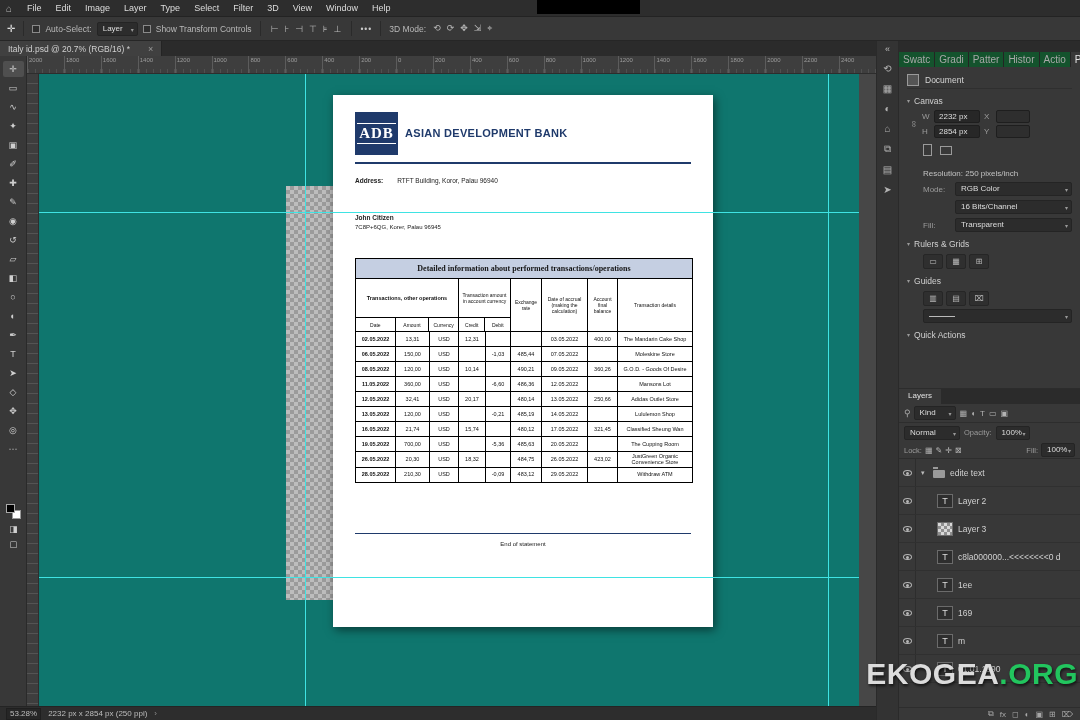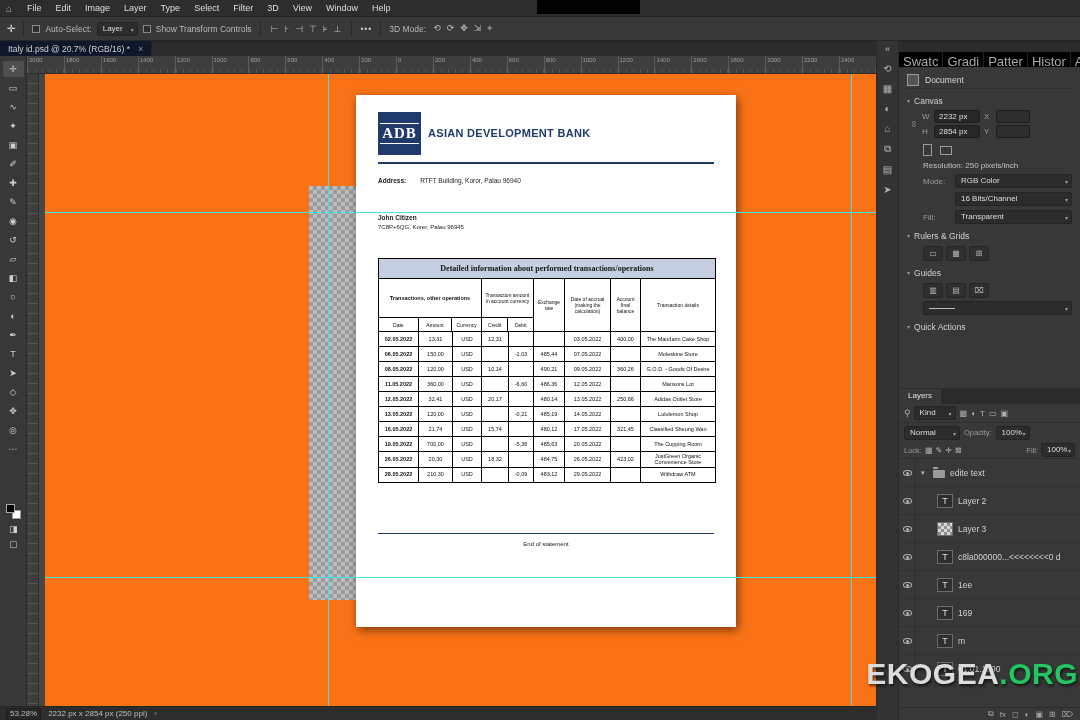--- a/index.html
+++ b/index.html
@@ -18,39 +18,39 @@
   .tool-chip{color:#e0e0e0;font-size:10px}
   .checkbox{width:8px;height:8px;border:1px solid #8a8a8a;background:#2e2e2e;display:inline-block;flex:none}
   .dd{background:#2c2c2c;border:1px solid #242424;border-radius:2px;padding:1px 14px 1px 5px;position:relative;color:#ddd;font-size:8px;line-height:10px}
   .dd::after{content:"▾";position:absolute;right:3px;top:2px;font-size:6px;color:#999}
   .obicon{color:#b9b9b9;font-size:9px;padding:0 2px}
   .ob-label{color:#b9b9b9}
   .more-btn{color:#c9c9c9;letter-spacing:1px}
 
   
   .tabbar{position:absolute;left:0;top:41px;width:876px;height:15px;background:#2b2b2b;display:flex;z-index:25}
-  .doc-tab{background:#0f172a;color:#cfcfcf;font-size:8.5px;display:flex;align-items:center;gap:8px;padding:0 8px;border-right:1px solid #242424}
+  .doc-tab{background:#404040;color:#cfcfcf;font-size:8.5px;display:flex;align-items:center;gap:18px;padding:0 8px;border-right:1px solid #242424}
   .close-x{color:#9a9a9a;font-size:9px}
 
   
   .toolbar{position:absolute;left:0;top:56px;width:27px;height:650px;background:#383838;border-right:1px solid #2a2a2a;display:flex;flex-direction:column;align-items:center;padding-top:5px;gap:3px;z-index:20}
   .tool{width:21px;height:16px;display:flex;align-items:center;justify-content:center;border-radius:2px;flex:none}
   .toolbar .tool:nth-of-type(1){background:#4f4f4f}
   .tglyph{font-size:9px;color:#cfcfcf;line-height:1}
   .swatch-chip{position:relative;width:15px;height:15px;margin-top:4px;flex:none}
   .swatch-bg{position:absolute;right:0;bottom:0;width:9px;height:9px;background:#fff;border:1px solid #999}
   .swatch-fg{position:absolute;left:0;top:0;width:9px;height:9px;background:#000;border:1px solid #aaa}
 
   
   .ruler-top{position:absolute;left:27px;top:56px;width:849px;height:18px;background:#3e3e3e;border-bottom:1px solid #2d2d2d;display:flex;overflow:hidden;z-index:15}
   .tick{flex:1;border-left:1px solid #5c5c5c;font-size:6px;color:#9b9b9b;padding:1px 0 0 1px;background-image:repeating-linear-gradient(to right,#505050 0 1px,transparent 1px 7px);background-size:100% 4px;background-position:left bottom;background-repeat:no-repeat}
   .ruler-left{position:absolute;left:27px;top:74px;width:12px;height:632px;background:#3e3e3e;border-right:1px solid #2d2d2d;background-image:repeating-linear-gradient(to bottom,transparent 0 9px,#545454 9px 10px);z-index:15}
 
   
-  .canvas{position:absolute;left:45px;top:74px;width:837px;height:632px;background:#f97316;overflow:hidden}
+  .canvas{position:absolute;left:22px;top:74px;width:837px;height:632px;background:#0f766e;overflow:hidden}
   .checker{position:absolute;left:264px;top:112px;width:47px;height:414px;background-color:#bdbdbd;background-image:linear-gradient(45deg,#9b9b9b 25%,transparent 25%,transparent 75%,#9b9b9b 75%),linear-gradient(45deg,#9b9b9b 25%,transparent 25%,transparent 75%,#9b9b9b 75%);background-size:8px 8px;background-position:0 0,4px 4px}
   .guide{position:absolute;background:#3fe3e3;z-index:6}
   .gv{width:1px;top:0;bottom:0}
   .gh{height:1px;left:0;right:0}
 
   
   .page{position:absolute;left:311px;top:21px;width:380px;height:532px;background:#fff;box-shadow:2px 3px 9px rgba(0,0,0,.5);color:#111;z-index:4}
   .adb-logo{position:absolute;left:22px;top:17px;width:43px;height:43px;background:#1f3a6b;display:flex;align-items:center;justify-content:center}
   .adb-logo span{color:#fff;font-family:"Liberation Serif",serif;font-weight:bold;font-size:15px;letter-spacing:1px;border-top:1px solid #fff;border-bottom:1px solid #fff;padding:1px 2px}
   .bank-name{position:absolute;left:72px;top:32px;color:#1f3a6b;font-weight:bold;font-size:11px;letter-spacing:.3px}
@@ -82,39 +82,39 @@
   .end-text{position:absolute;left:0;right:0;top:446px;text-align:center;font-size:6px;color:#222}
 
   
   .rightstrip{position:absolute;left:876px;top:41px;width:22px;height:679px;background:#333;border-left:1px solid #2a2a2a;display:flex;flex-direction:column;align-items:center;padding-top:3px;gap:9px;z-index:20}
   .collapse-btn{font-size:9px;color:#bdbdbd}
   .stripicon{font-size:10px;color:#b2b2b2}
 
   
   .rightpanel{position:absolute;left:898px;top:41px;width:182px;height:679px;background:#383838;border-left:1px solid #2a2a2a;display:flex;flex-direction:column;z-index:20}
   .rp-gap{height:11px;background:#2b2b2b;flex:none}
-  .panel-tabs{height:15px;background:#000000;display:flex;font-size:13px;color:#a8a8a8;flex:none;overflow:hidden}
+  .panel-tabs{height:15px;background:#14532d;display:flex;font-size:10px;color:#a8a8a8;flex:none;overflow:hidden}
   .ptab{padding:2px 4px;border-right:1px solid #242424;white-space:nowrap}
   .ptab.t-active{background:#383838;color:#e5e5e5}
   .properties{height:322px;flex:none;padding:4px 8px;font-size:8.5px;color:#c7c7c7;border-bottom:1px solid #2c2c2c;overflow:hidden}
   .prop-doc{display:flex;align-items:center;gap:6px;height:18px;border-bottom:1px solid #2f2f2f;margin-bottom:2px;color:#d5d5d5}
   .doc-ico{width:12px;height:12px;border:1px solid #9a9a9a;background:#555;flex:none}
   .sec-head{display:flex;align-items:center;gap:4px;height:15px;margin-top:4px;color:#d0d0d0}
   .sec-head::before{content:"▾";font-size:6px;color:#999}
   .dims-wrap{display:flex;align-items:center;gap:3px;margin-left:2px}
   .link8{color:#999;font-size:9px;transform:rotate(90deg);width:10px;text-align:center;flex:none}
   .dims-col{flex:1}
   .dim-row{display:flex;align-items:center;gap:4px;margin:2px 0}
   .dim-label{color:#9b9b9b;width:8px;font-size:8px}
   .field{background:#272727;border:1px solid #1e1e1e;border-radius:2px;min-width:46px;height:13px;padding:1px 4px;color:#ddd;font-size:8px}
   .field.dis{color:#6f6f6f;background:#2e2e2e;min-width:34px}
   .ori-row{display:flex;gap:8px;align-items:center;margin:4px 0 0 16px}
   .ori-p{width:9px;height:12px;border:1px solid #9a9a9a}
   .ori-l{width:12px;height:9px;border:1px solid #9a9a9a}
-  .res-line{margin:5px 0 0 16px;font-size:8px;color:#c2c2c2}
+  .res-line{margin:13px 0 0 16px;font-size:8px;color:#c2c2c2}
   .mode-row{display:flex;gap:8px;margin:4px 0 0 16px;align-items:center}
   .mode-row .mlabel{color:#9b9b9b;width:24px;font-size:8px;flex:none}
   .mode-row .dd{flex:1}
   .picon-row{display:flex;gap:3px;margin:3px 0 1px 16px;align-items:center}
   .pbtn{width:20px;height:15px;background:#2f2f2f;border:1px solid #262626;border-radius:2px;display:flex;align-items:center;justify-content:center;font-size:8px;color:#bbb}
   .guide-dd{flex:1;height:14px;display:flex;align-items:center}
   .guide-line{display:inline-block;width:26px;height:1px;background:#bbb}
 
   
   .layers{flex:1;display:flex;flex-direction:column;min-height:0}

